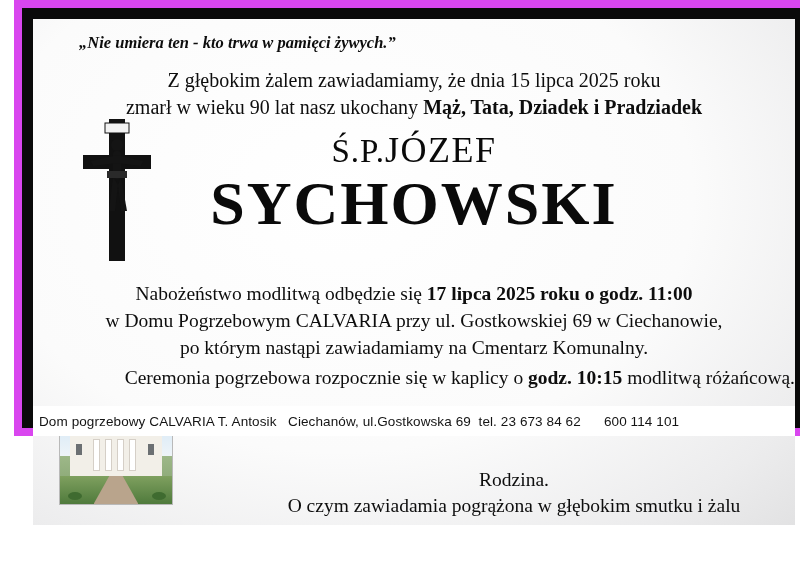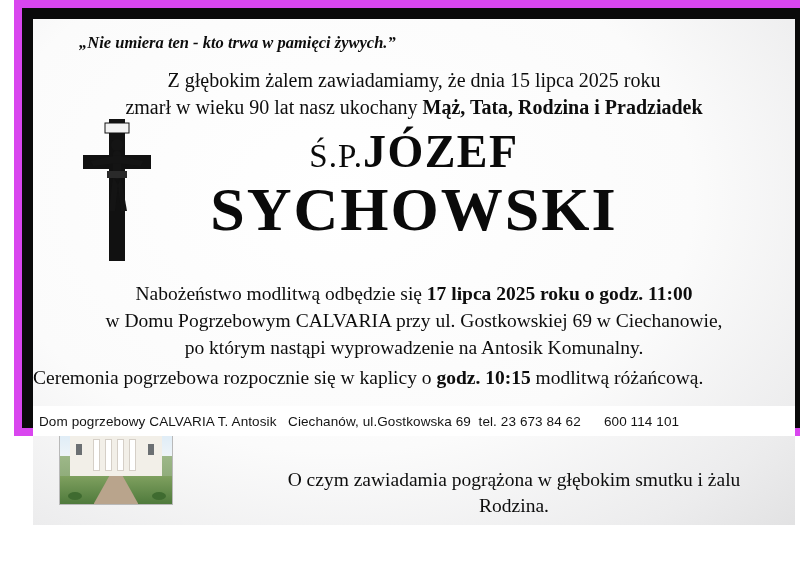--- a/index.html
+++ b/index.html
@@ -99,22 +99,22 @@
   .sp-row {
     display: block;
     font-size: 40px;
     letter-spacing: 1px;
     color: #0a0a0a;
     line-height: 1.0;
     white-space: pre;
   }
   .sp-label { font-size: 33px; letter-spacing: 1px; }
   .first-name {
-    font-size: 46px;
-    font-weight: bold;
+    font-size: 36px;
+    font-weight: normal;
     letter-spacing: 1.5px;
   }
   .surname {
     display: block;
     font-size: 62px;
     font-weight: bold;
     letter-spacing: 2px;
     line-height: 1.05;
     margin-top: 2px;
     color: #0a0a0a;
@@ -138,21 +138,21 @@
     font-size: 19.5px;
     line-height: 1.38;
     color: #0d0d0d;
   }
   .details b { font-weight: bold; }
   .ceremony {
     position: absolute;
     left: 0;
     top: 348px;
     width: 762px;
-    text-align: left;
+    text-align: right;
     font-size: 19.5px;
     color: #0d0d0d;
   }
   .ceremony b { font-weight: bold; }
 
   .photo {
     position: absolute;
     left: 26px;
     top: 402px;
     width: 112px;
@@ -238,21 +238,21 @@
 <div class="obituary">
 
   <div class="frame-outer"></div>
 
   <div class="card">
 
     <div class="motto">„Nie umiera ten - kto trwa w pamięci żywych.”</div>
 
     <div class="intro">
       <span>Z głębokim żalem zawiadamiamy, że dnia 15 lipca 2025 roku</span>
-      <span class="line2"><span>zmarł w wieku 90 lat nasz ukochany </span><b>Mąż, Tata, Rodzina i Pradziadek</b></span>
+      <span class="line2"><span>zmarł w wieku 90 lat nasz ukochany </span><b>Mąż, Tata, Dziadek i Pradziadek</b></span>
     </div>
 
     <div class="crucifix">
       <svg width="76" height="150" viewBox="0 0 76 150" xmlns="http://www.w3.org/2000/svg">
 
         <rect x="30" y="4" width="16" height="142" fill="#111111"></rect>
 
         <rect x="4" y="40" width="68" height="14" fill="#111111"></rect>
 
         <rect x="26" y="8" width="24" height="10" fill="#f2f2f2" stroke="#111111" stroke-width="1"></rect>
@@ -270,21 +270,21 @@
     </div>
 
     <div class="name-block">
       <span class="sp-row"><span class="sp-label">Ś.P.</span><span class="first-name">JÓZEF</span></span>
       <span class="surname">SYCHOWSKI</span>
     </div>
 
     <div class="details">
       <div><span>Nabożeństwo modlitwą odbędzie się </span><b>17 lipca 2025 roku o godz. 11:00</b></div>
       <div>w Domu Pogrzebowym CALVARIA przy ul. Gostkowskiej 69 w Ciechanowie,</div>
-      <div>po którym nastąpi wyprowadzenie na Antosik Komunalny.</div>
+      <div>po którym nastąpi zawiadamiamy na Cmentarz Komunalny.</div>
     </div>
 
     <div class="ceremony"><span>Ceremonia pogrzebowa rozpocznie się w kaplicy o </span><b>godz. 10:15</b><span> modlitwą różańcową.</span></div>
 
     <div class="photo">
       <div class="sky"></div>
       <div class="roof"></div>
       <div class="building"></div>
       <div class="col" style="left:34px;"></div>
       <div class="col" style="left:46px;"></div>
@@ -292,22 +292,22 @@
       <div class="col" style="left:70px;"></div>
       <div class="win" style="left:16px;"></div>
       <div class="win" style="left:88px;"></div>
       <div class="ground"></div>
       <div class="path"></div>
       <div class="bush" style="left:8px;"></div>
       <div class="bush" style="left:92px;"></div>
     </div>
 
     <div class="family">
+      <div>Rodzina.</div>
       <div>O czym zawiadamia pogrążona w głębokim smutku i żalu</div>
-      <div>Rodzina.</div>
     </div>
 
   </div>
 
   <div class="footer-strip">
     <span class="footer-text">Dom pogrzebowy CALVARIA T. Antosik   Ciechanów, ul.Gostkowska 69  tel. 23 673 84 62      600 114 101</span>
   </div>
 
 </div>
 

